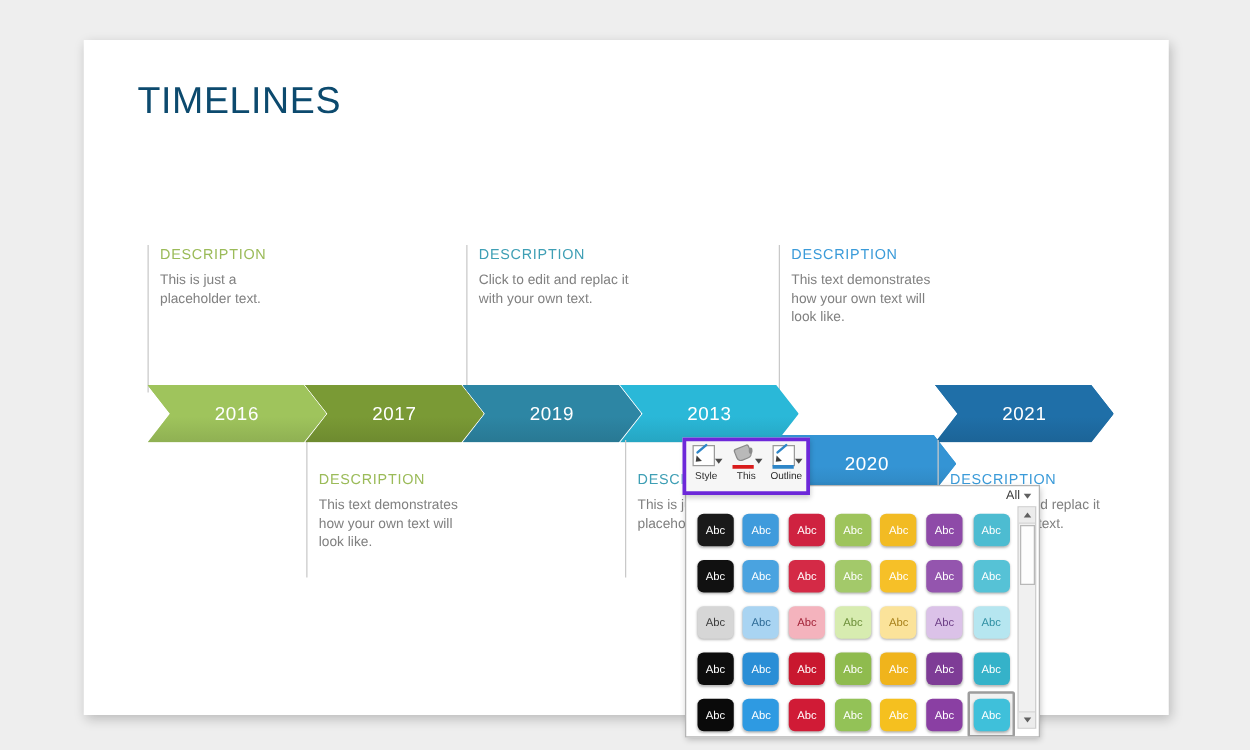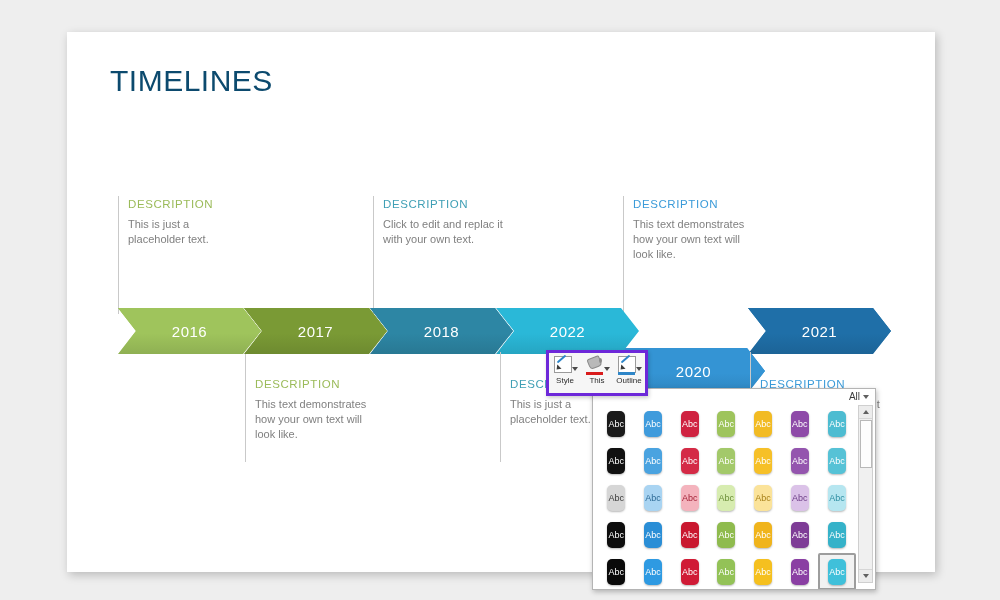--- a/index.html
+++ b/index.html
@@ -79,34 +79,34 @@
   .caret{
     position:absolute;right:0;bottom:4px;
     border-left:3px solid transparent;border-right:3px solid transparent;
     border-top:4px solid #4a4a4a;width:0;height:0;
   }
   
   #style-gallery{
     position:absolute;left:548px;top:388px;width:282px;height:200px;
     background:#ffffff;border:1px solid #b4b4b4;
     box-shadow:1px 2px 5px rgba(0,0,0,.25);
-    z-index:18;overflow:hidden;margin-left:44px;
+    z-index:18;overflow:hidden;
   }
   #gallery-filter{
     position:absolute;right:6px;top:2px;
     font-size:10px;color:#3b3b3b;display:flex;align-items:center;gap:3px;
   }
   #gallery-grid{
     position:absolute;left:5px;top:16px;width:258px;
     display:grid;grid-template-columns:repeat(7,1fr);
     grid-auto-rows:37px;
   }
   .sw-cell{display:flex;align-items:center;justify-content:center;}
   .sw{
-    width:18px;height:26px;border-radius:5px;
+    width:29px;height:26px;border-radius:5px;
     display:flex;align-items:center;justify-content:center;
     font-size:9px;box-shadow:0 1px 2px rgba(0,0,0,.28);
   }
   .sw-cell.selected{
     border:2px solid #9d9d9d;background:#f2f2f2;border-radius:2px;
     width:34px;height:33px;margin:auto;
   }
   #gallery-scroll{
     position:absolute;right:2px;top:16px;width:13px;height:176px;
     background:#f0f0f0;border:1px solid #cfcfcf;
@@ -283,24 +283,24 @@
   </div>
 </div>
 
 <div class="chev" style="left: 118px; top: 308px; width: 143px; background: linear-gradient(rgb(159, 196, 92) 0%, rgb(159, 196, 92) 55%, rgba(0, 0, 0, 0.1) 100%), rgb(159, 196, 92); z-index: 5;">
     <span>2016</span>
   </div>
 <div class="chev" style="left: 244px; top: 308px; width: 143px; background: linear-gradient(rgb(122, 154, 53) 0%, rgb(122, 154, 53) 55%, rgba(0, 0, 0, 0.1) 100%), rgb(122, 154, 53); z-index: 4;">
     <span>2017</span>
   </div>
 <div class="chev" style="left: 370px; top: 308px; width: 143px; background: linear-gradient(rgb(45, 134, 164) 0%, rgb(45, 134, 164) 55%, rgba(0, 0, 0, 0.1) 100%), rgb(45, 134, 164); z-index: 3;">
-    <span>2018</span>
+    <span>2019</span>
   </div>
 <div class="chev selected" style="left: 496px; top: 308px; width: 143px; background: linear-gradient(rgb(42, 184, 216) 0%, rgb(42, 184, 216) 55%, rgba(0, 0, 0, 0.1) 100%), rgb(42, 184, 216); z-index: 2;">
-    <span>2022</span>
+    <span>2013</span>
   </div>
 <div class="chev" style="left: 622px; top: 308px; width: 143px; background: linear-gradient(rgb(52, 148, 212) 0%, rgb(52, 148, 212) 55%, rgba(0, 0, 0, 0.1) 100%), rgb(52, 148, 212); z-index: 1; margin-top: 40px;">
     <span>2020</span>
   </div>
 <div class="chev" style="left: 748px; top: 308px; width: 143px; background: linear-gradient(rgb(31, 111, 168) 0%, rgb(31, 111, 168) 55%, rgba(0, 0, 0, 0.1) 100%), rgb(31, 111, 168); z-index: 0;">
     <span>2021</span>
   </div>
 <div class="connector" style="left: 118px; top: 196px; height: 118px;"></div>
 <div class="desc green" style="left: 128px; top: 198px;">
     <div class="head">DESCRIPTION</div>

